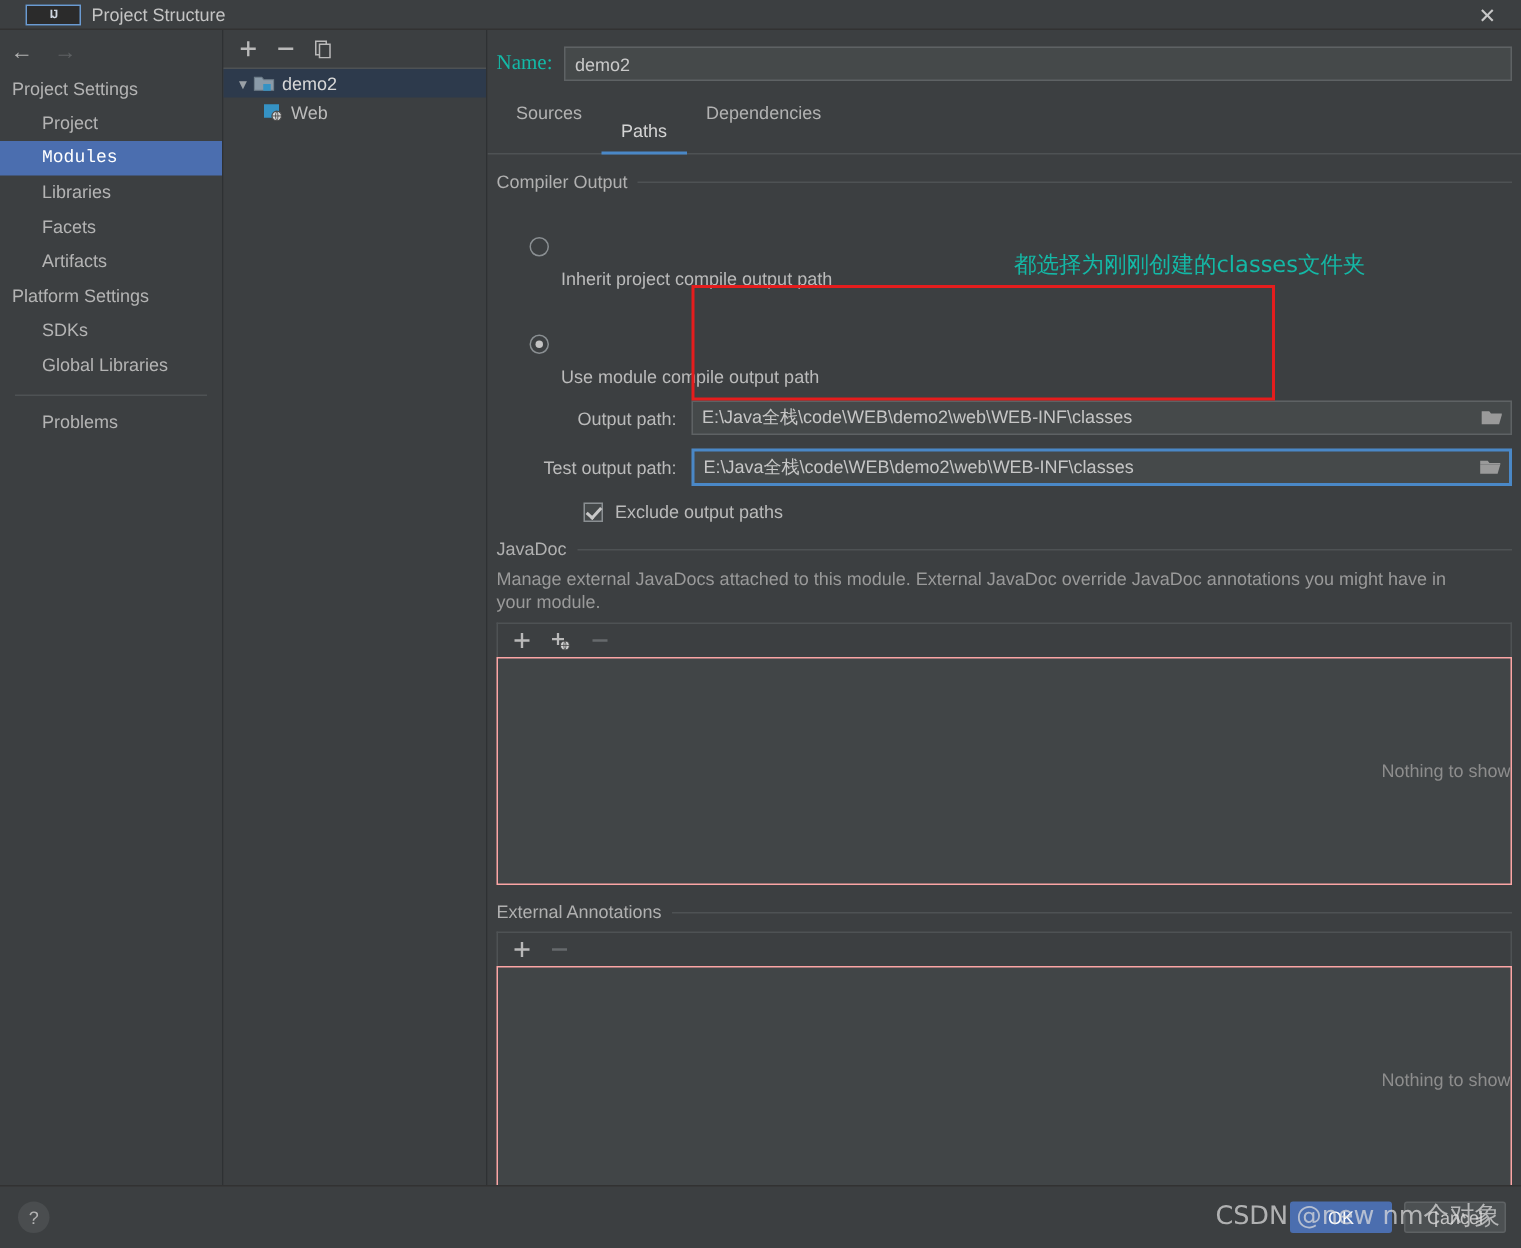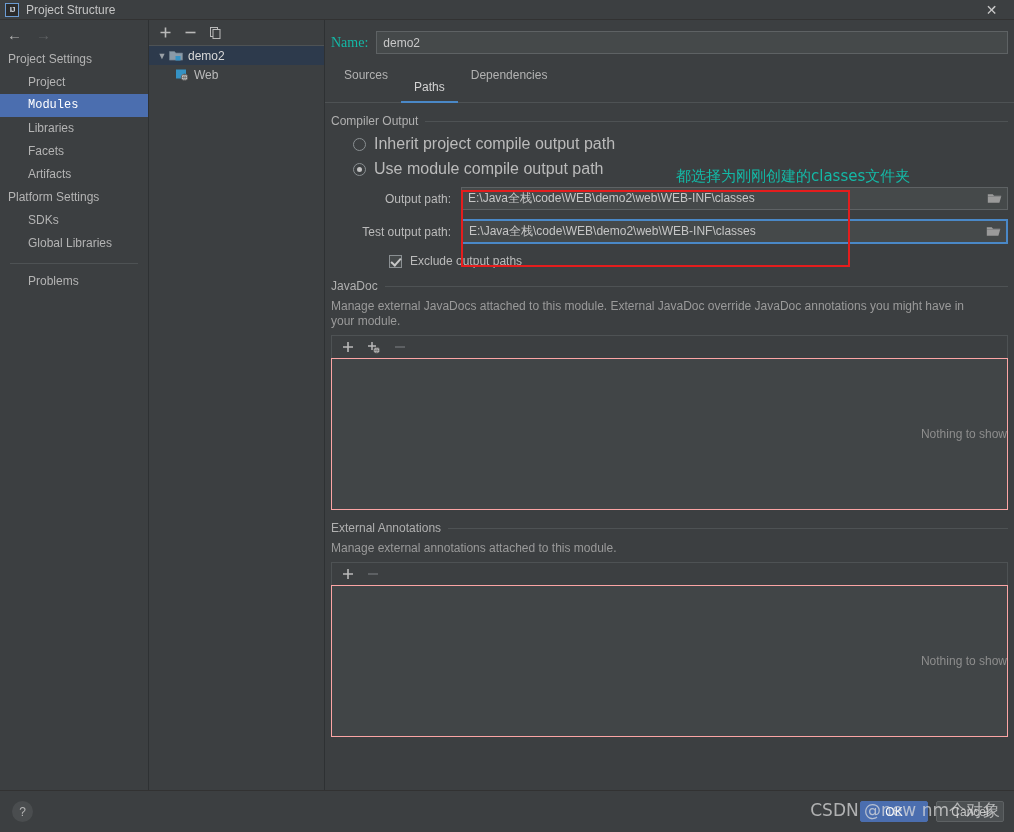--- a/index.html
+++ b/index.html
@@ -17,22 +17,22 @@
   
   #titlebar {
     height: 20px;
     background: #3c3f41;
     display: flex;
     align-items: center;
     position: relative;
     border-bottom: 1px solid #323232;
   }
   #app-icon {
-    width: 14px; height: 14px;
-    margin-left: 5px; margin-right: 7px;
+    width: 37px; height: 14px;
+    margin-left: 17px; margin-right: 7px;
     border: 1px solid #6b9bd2;
     background: #2b2b2b;
     color: #cfd6e0;
     font-size: 8px;
     font-weight: bold;
     line-height: 12px;
     text-align: center;
     letter-spacing: -1px;
     font-family: "Liberation Sans", sans-serif;
   }
@@ -245,21 +245,21 @@
     position: relative;
   }
   .radio.checked::after {
     content: "";
     position: absolute;
     left: 3px; top: 3px;
     width: 5px; height: 5px;
     border-radius: 50%;
     background: #c3c3c3;
   }
-  .radio-label { color: #bbbbbb; font-size: 16px; }
+  .radio-label { color: #bbbbbb; font-size: 12px; margin-top: 44px; }
 
   .path-row {
     display: flex;
     align-items: center;
     margin-top: 9px;
     padding-left: 22px;
   }
   .path-label {
     width: 108px;
     text-align: right;
@@ -610,21 +610,20 @@
         </span>
       </div>
       <div class="empty-list" id="javadoc-list">
         <span>Nothing to show</span>
       </div>
 
       <div class="section-head">
         <span class="sh-text">External Annotations</span>
         <span class="sh-rule"></span>
       </div>
-      <div class="desc-text">Manage external annotations attached to this module.</div>
 
       <div class="list-toolbar">
         <span class="lt-icon">
           <svg width="12" height="12" viewBox="0 0 12 12">
               <path d="M6 1v10M1 6h10" stroke="#b9b9b9" stroke-width="1.6" fill="none"></path>
             </svg>
         </span>
         <span class="lt-icon disabled">
           <svg width="12" height="12" viewBox="0 0 12 12">
               <path d="M1 6h10" stroke="#666a6c" stroke-width="1.6" fill="none"></path>

